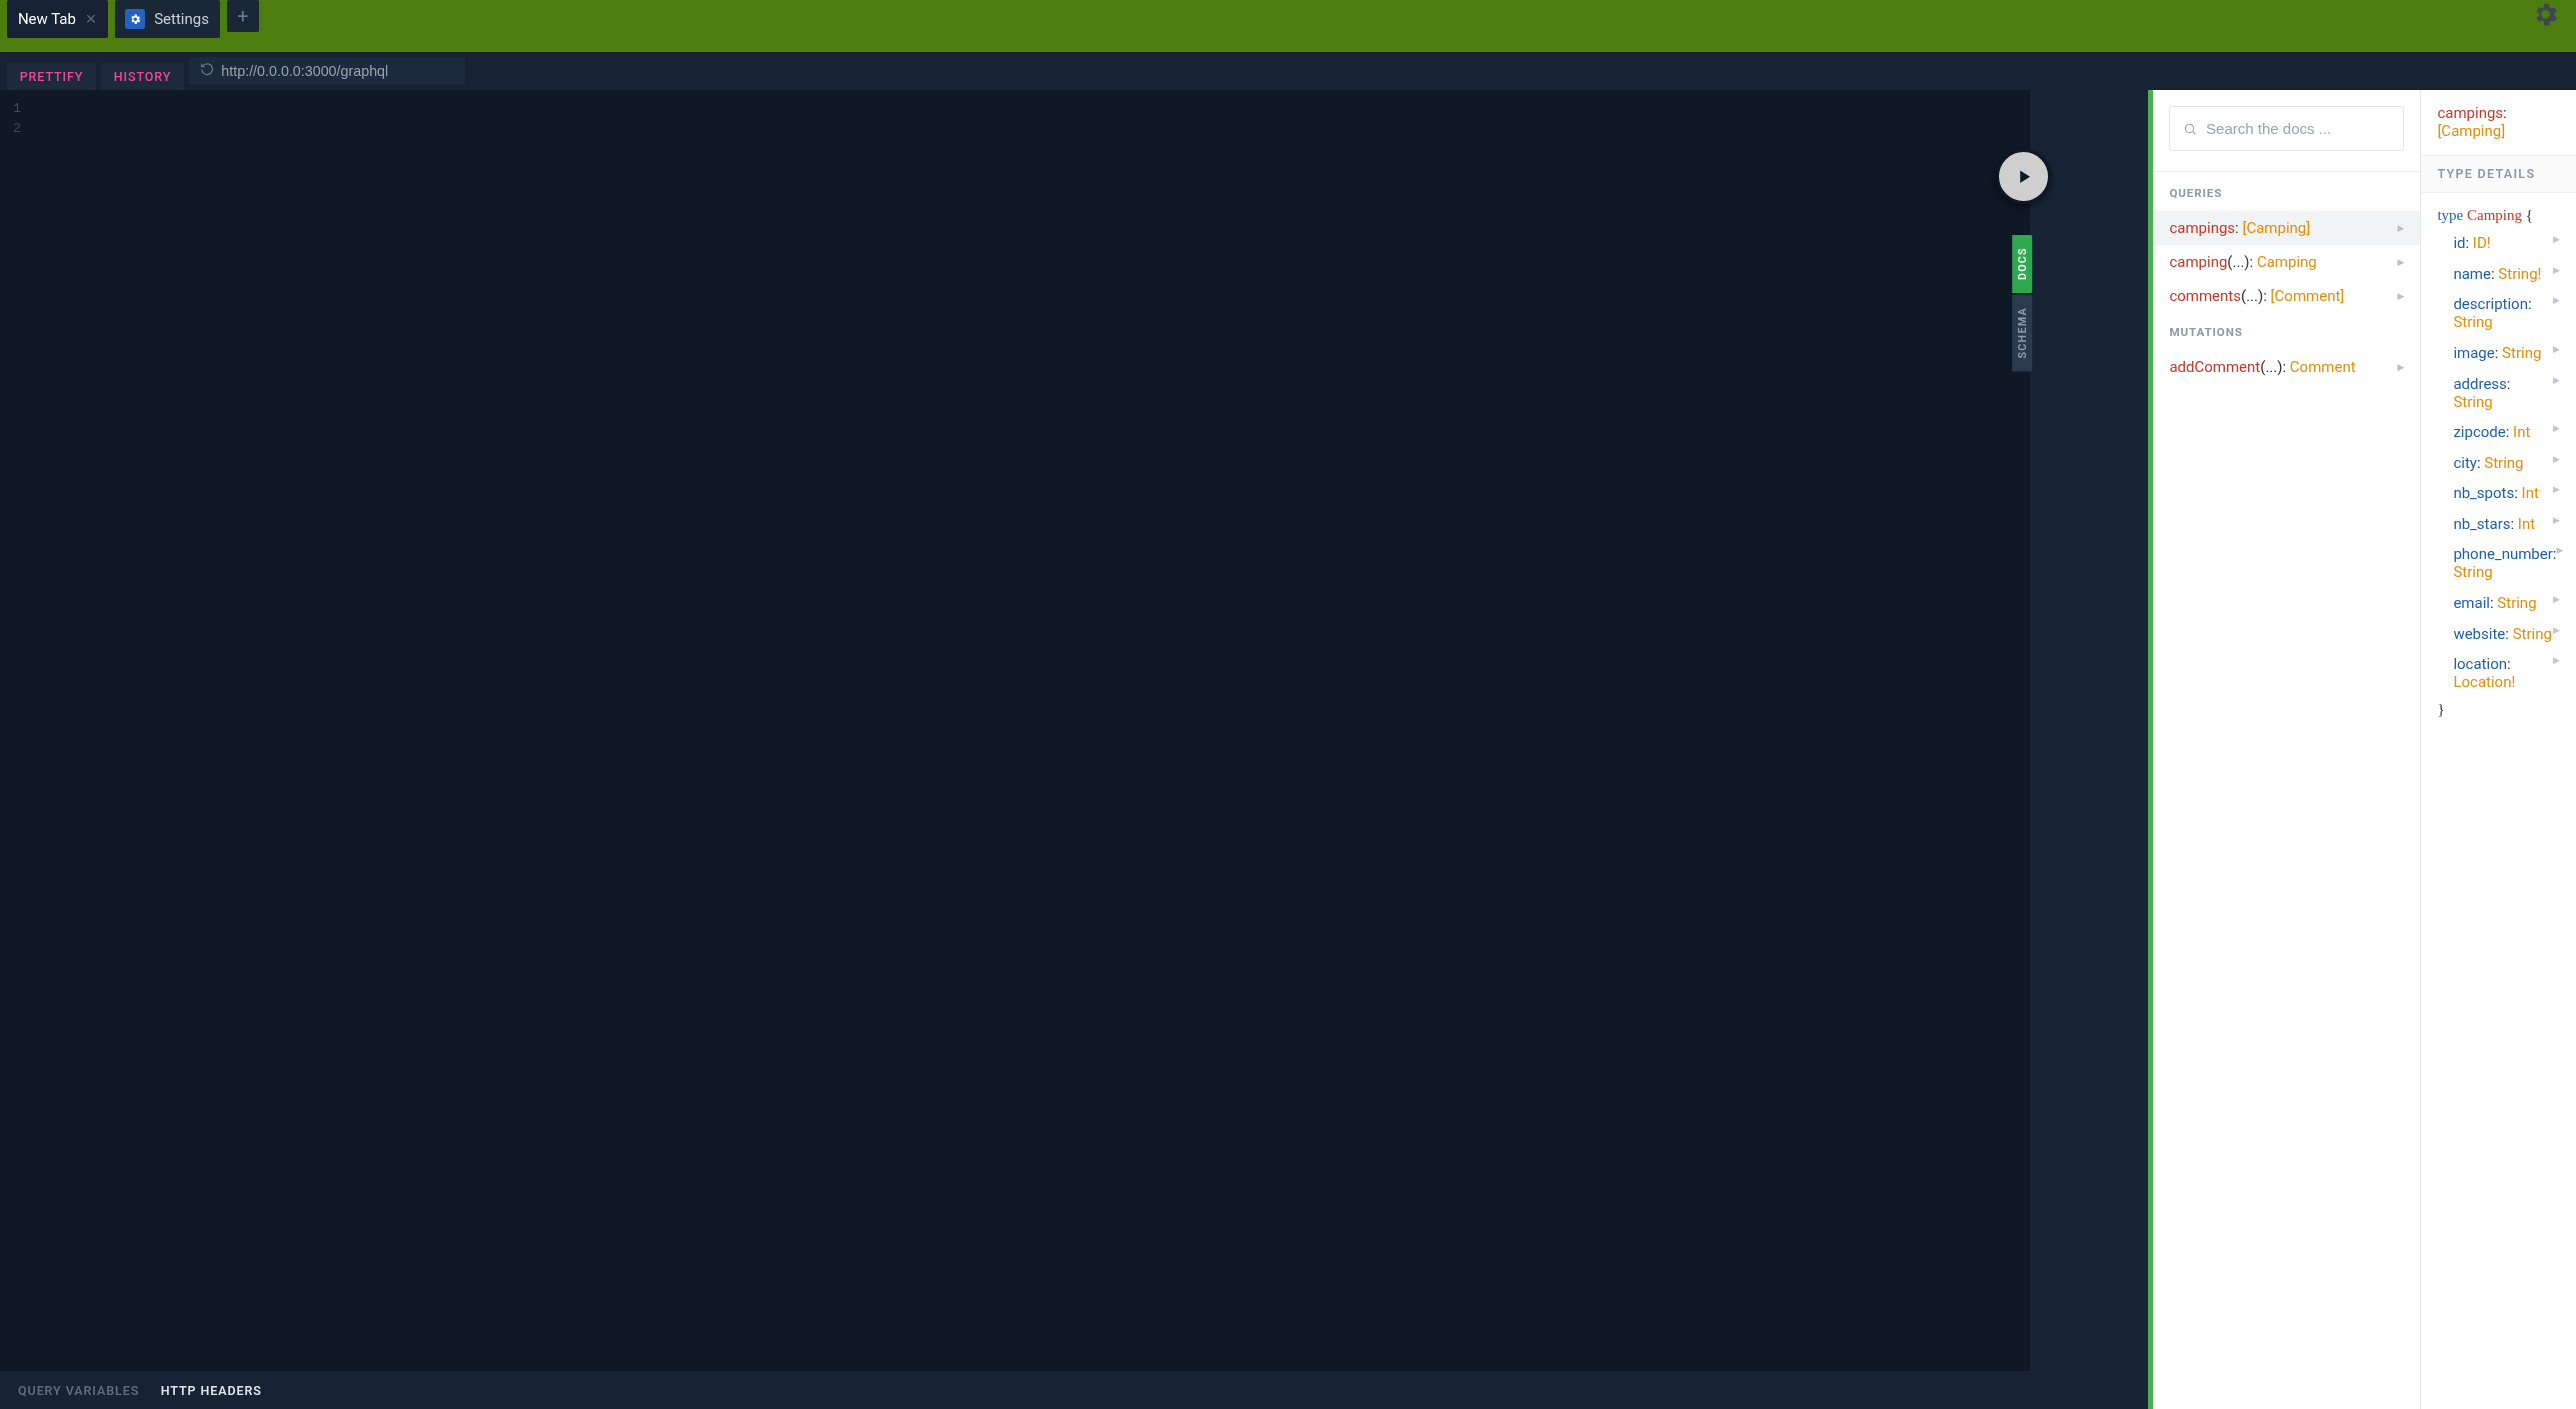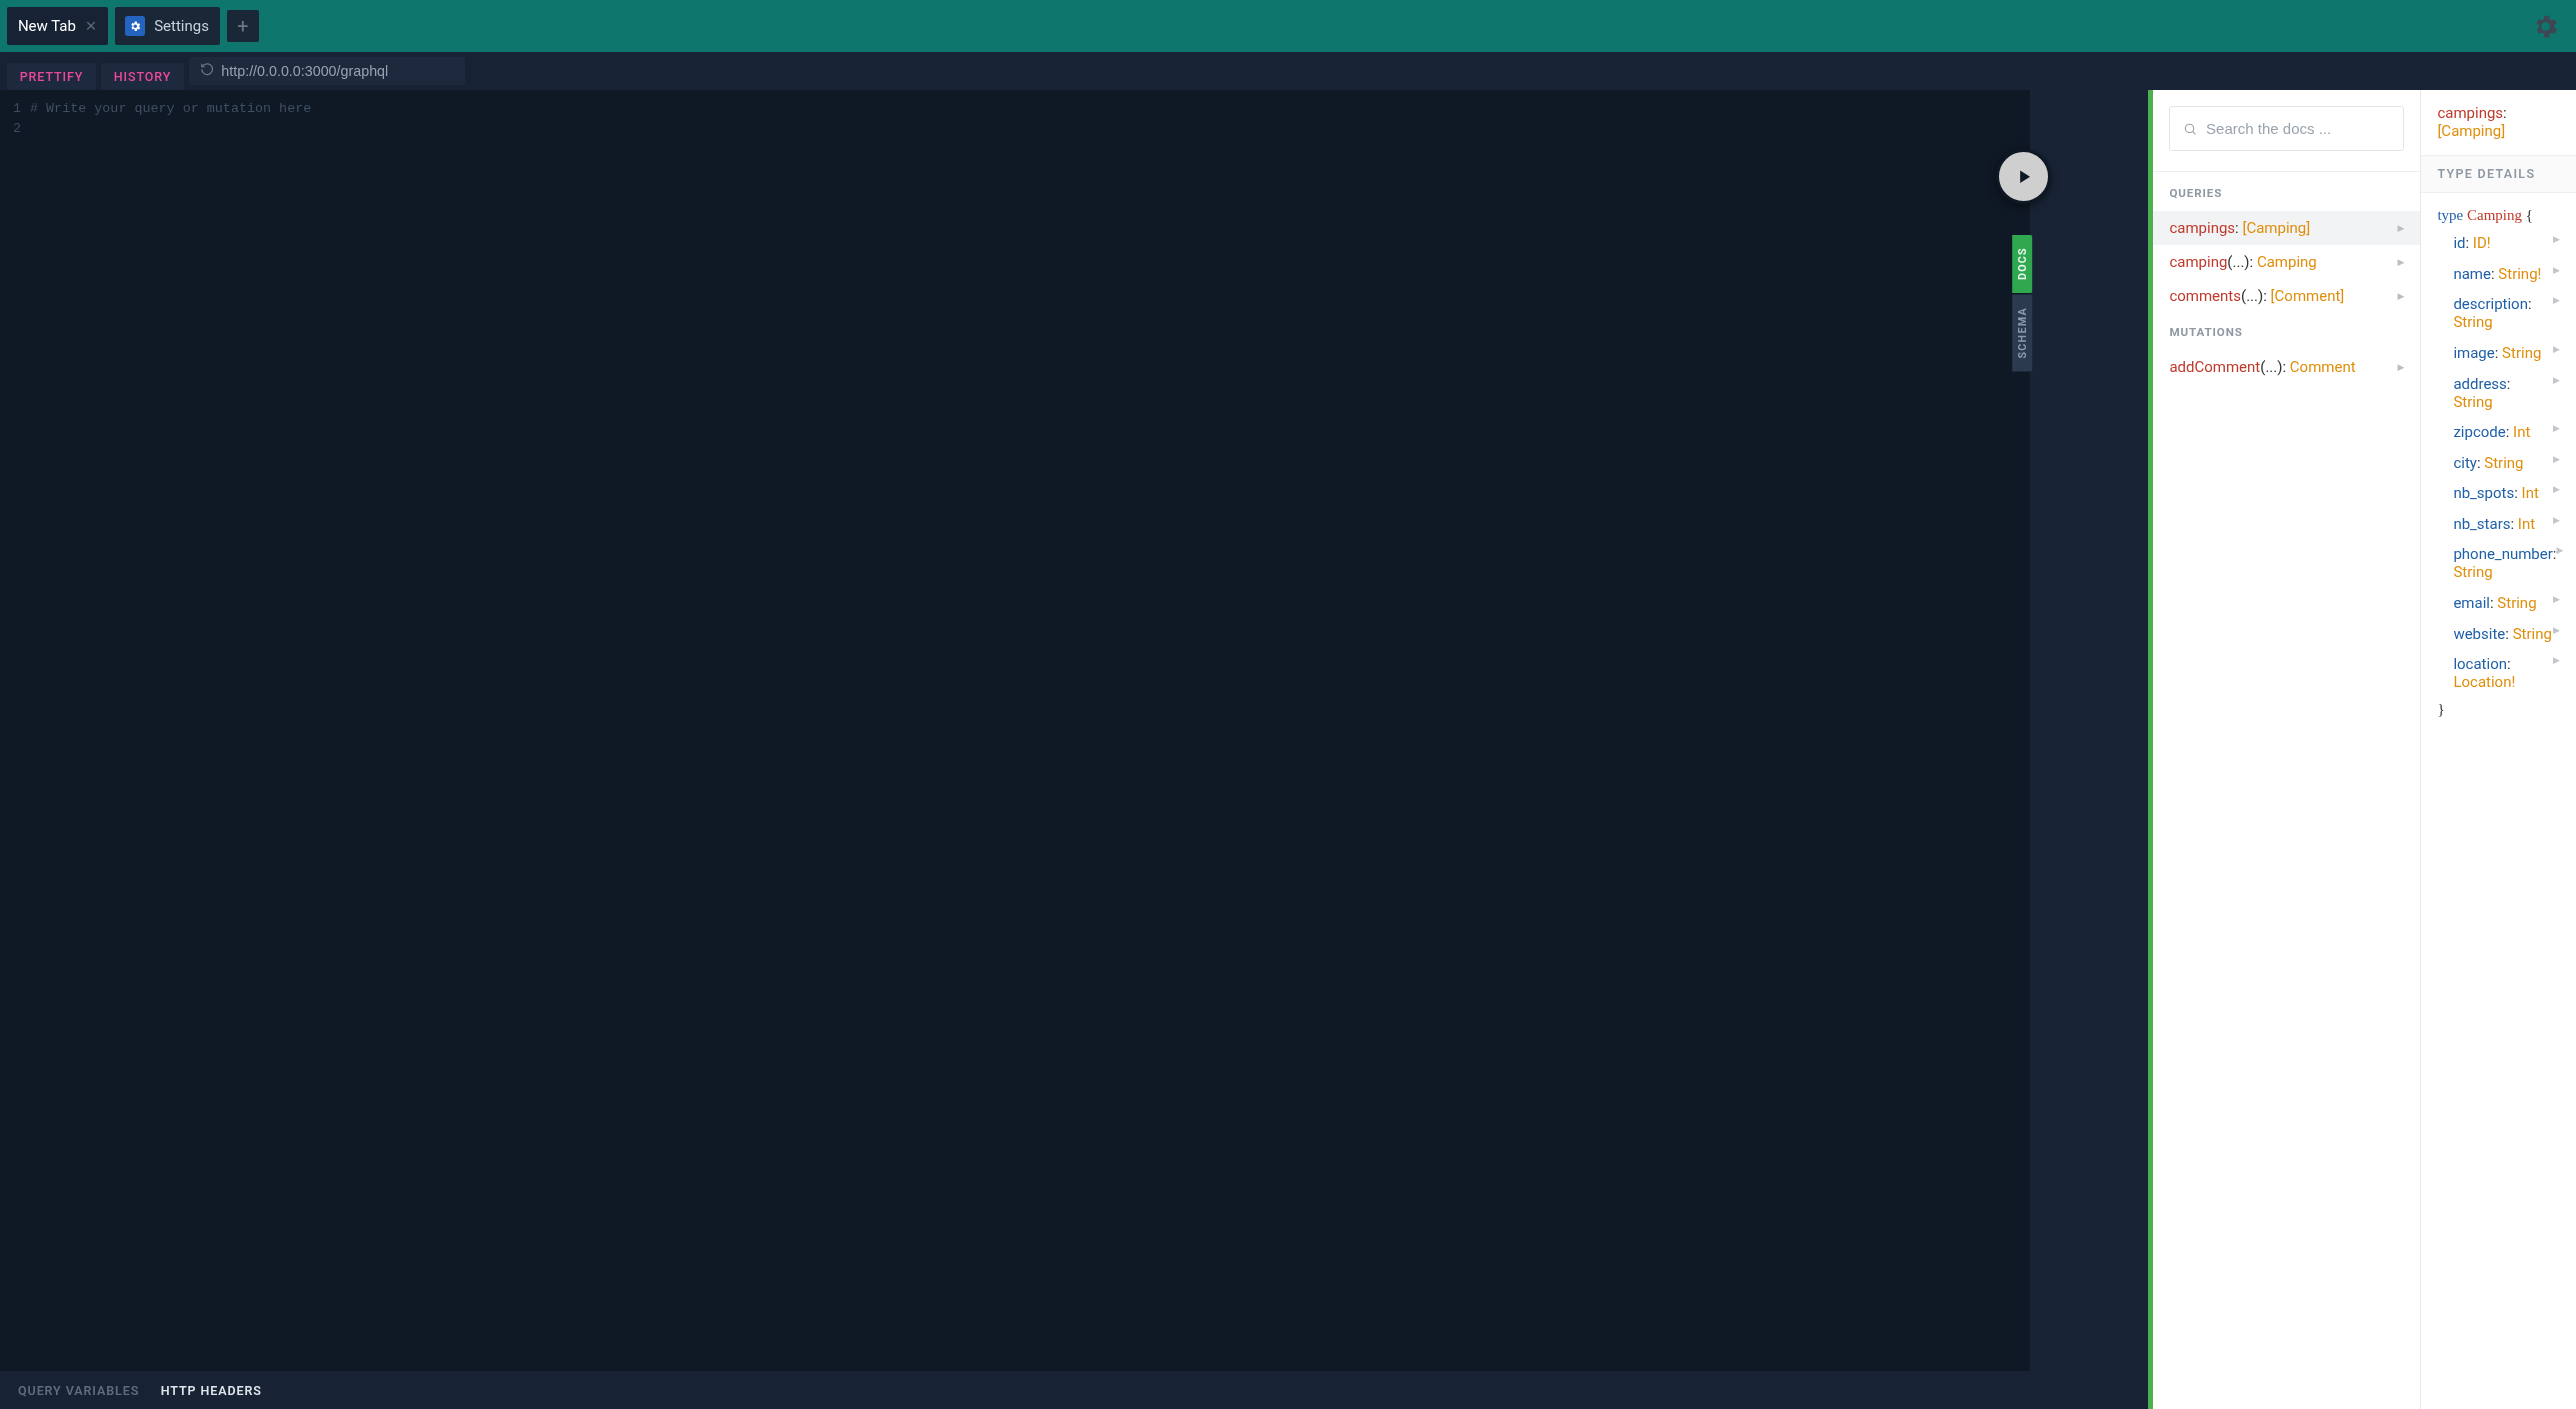--- a/index.html
+++ b/index.html
@@ -1,20 +1,20 @@
 <!DOCTYPE html>
 <html style="font-size:14.3px"><head>
 <meta charset="utf-8">
 <style>
 * { box-sizing: border-box; margin: 0; padding: 0; }
 html, body { width: 100%; height: 100%; font-family: -apple-system, BlinkMacSystemFont, "Segoe UI", Roboto, sans-serif; overflow: hidden; }
 body { background: #0f1825; display: flex; flex-direction: column; }
 
 
-.tabbar { background: #0f766e; height: 52px; display: flex; align-items: center; padding: 0 7.2px; }
+.tabbar { background: #4d7c0f; height: 52px; display: flex; padding: 0 7.2px; }
 .tab { display: flex; align-items: center; height: 38px; padding: 0 10.7px; color: #c7d0db; font-size: 15px; margin-right: 7.2px; border-radius: 1.8px; }
 .tab.active { background: #172234; color: #fff; }
 .tab.settings { background: #1a2737; }
 .tab .close { margin-left: 9px; color: #5d6975; font-size: 14.3px; cursor: pointer; }
 .tab .gearbox { display:inline-flex; width:19.7px; height:19.7px; background:#2563c0; border-radius:2.7px; align-items:center; justify-content:center; margin-right:9px; }
 .addtab { width:32px; height:32px; display:flex; align-items:center; justify-content:center; background:#1a2737; color:#6d7886; font-size:19.7px; cursor:pointer; border-radius:1.8px; }
 .tabbar-spacer { flex: 1; }
 .tabbar .biggear { width:29px; height:29px; margin-right:9px; color:#3d4754; cursor:pointer; }
 
 
@@ -123,23 +123,20 @@
 </div>
 
 <div class="main">
 
   <div class="editor-pane">
     <div class="editor-body">
       <div class="gutter">
         <div>1</div>
         <div>2</div>
       </div>
-      <div class="code">
-        <div># Write your query or mutation here</div>
-      </div>
     </div>
     <div class="editor-bottom">
       <span class="ebtab">QUERY VARIABLES</span>
       <span class="ebtab active">HTTP HEADERS</span>
     </div>
   </div>
 
   <div class="play-btn">
     <svg viewBox="0 0 24 24">
         <path d="M8 5v14l11-7z"></path>

